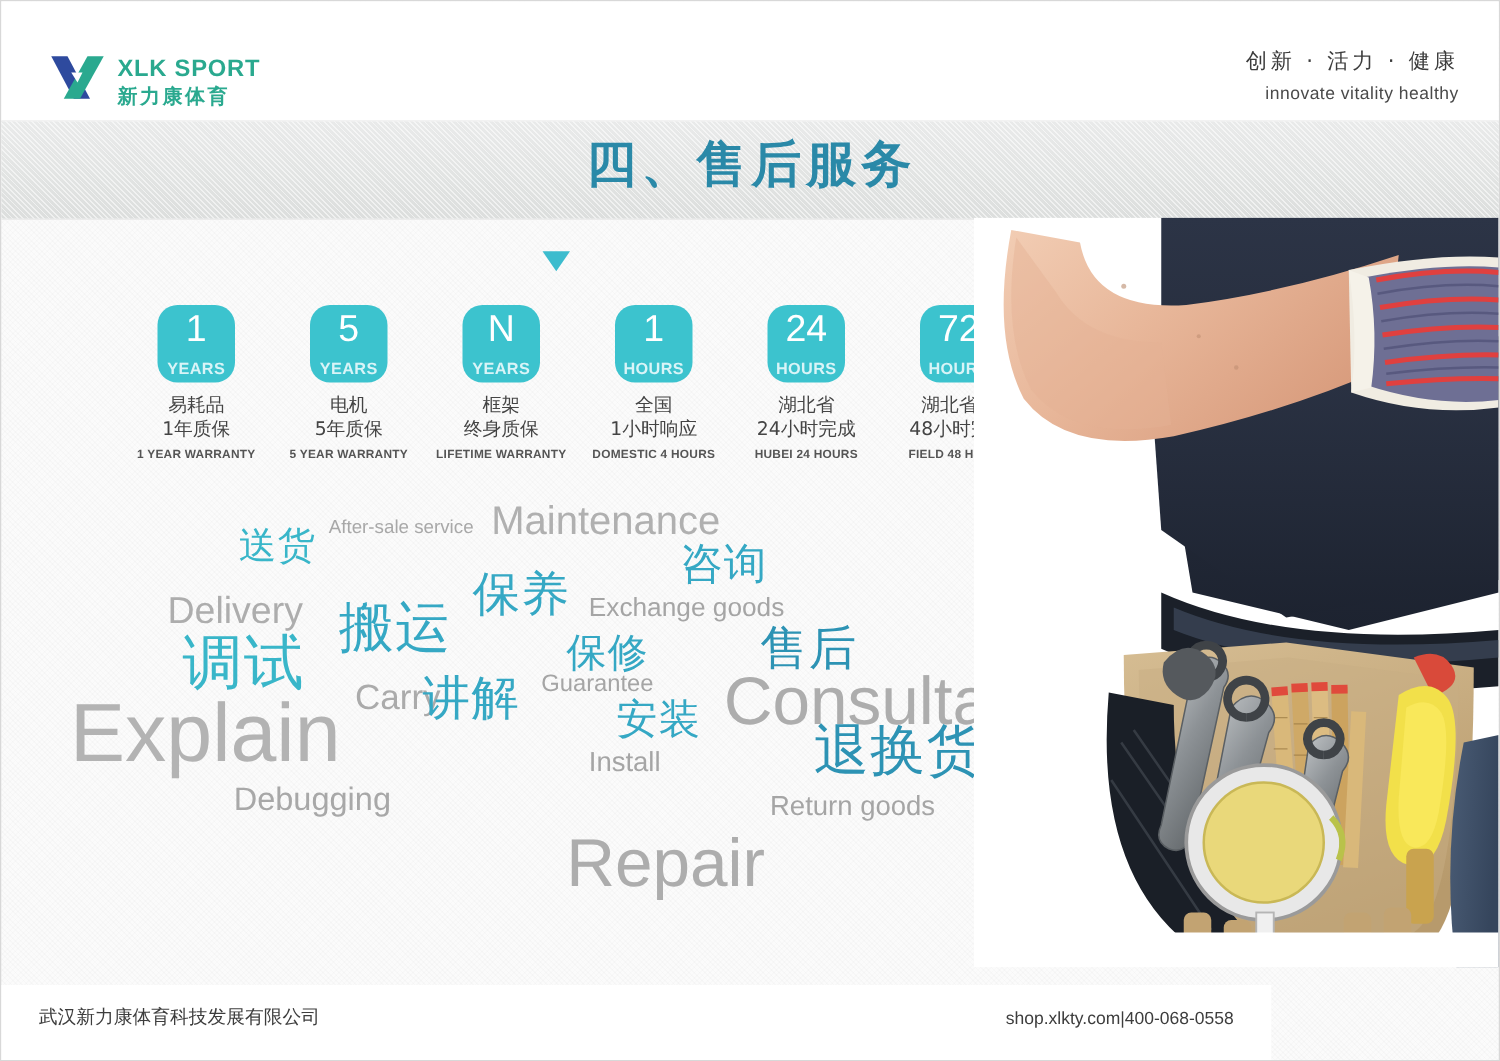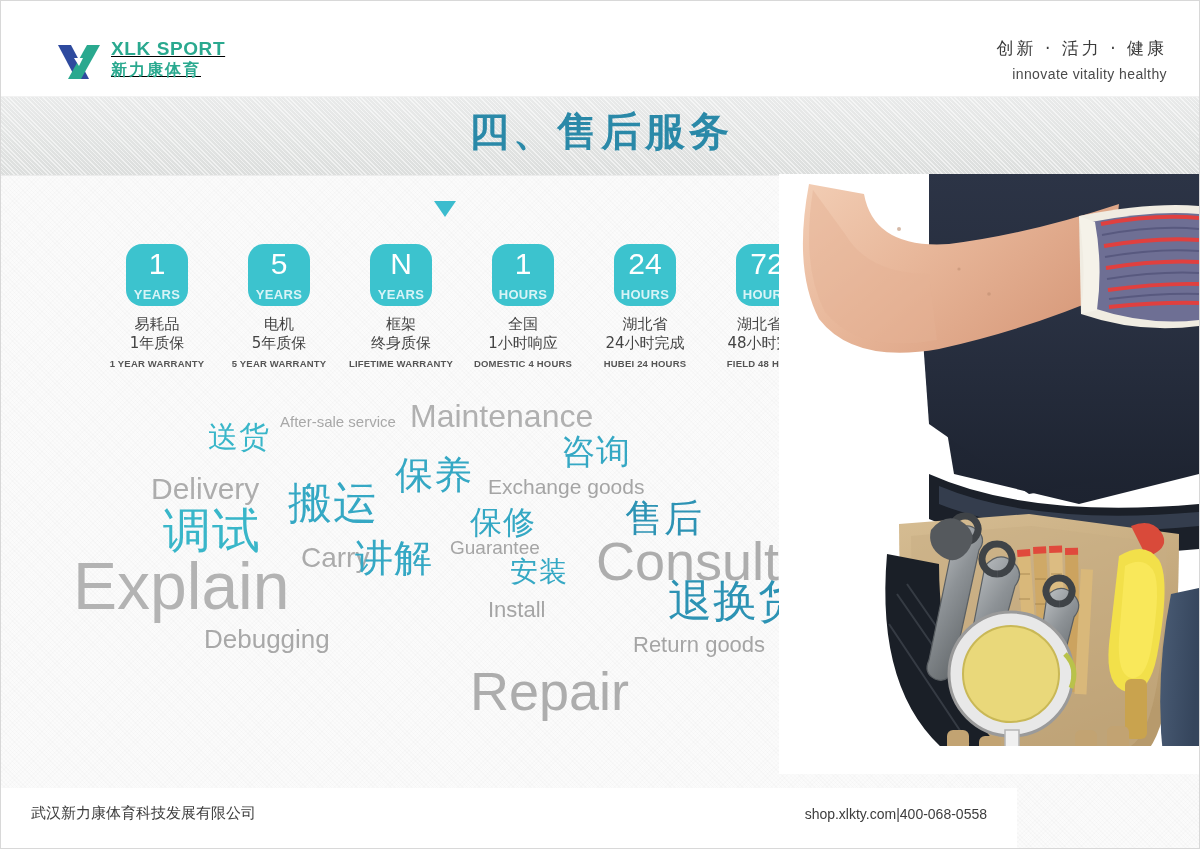--- a/index.html
+++ b/index.html
@@ -12,21 +12,21 @@
     position:relative;width:1200px;height:849px;overflow:hidden;
     background:
       repeating-linear-gradient(45deg, rgba(0,0,0,0.016) 0 1px, rgba(0,0,0,0) 1px 3px),
       repeating-linear-gradient(-45deg, rgba(0,0,0,0.013) 0 1px, rgba(0,0,0,0) 1px 3px),
       #fbfbfb;
     border:1px solid #d8d8d8;box-sizing:border-box;
   }
 
   
   #header{position:absolute;left:0;top:0;width:1200px;height:95px;background:#ffffff;}
-  #logo{position:absolute;left:55px;top:38px;display:flex;align-items:flex-start;gap:9px;text-decoration:underline;}
+  #logo{position:absolute;left:38px;top:38px;display:flex;align-items:flex-end;gap:9px;}
   .logo-mark{position:relative;width:46px;height:46px;flex:0 0 46px;}
   .logo-txt{display:flex;flex-direction:column;line-height:1;}
   .logo-en{font-size:19px;font-weight:bold;letter-spacing:.6px;color:#2aa98f;
            font-family:"Liberation Sans",sans-serif;}
   .logo-cn{font-size:16px;font-weight:bold;letter-spacing:2px;color:#2aa98f;margin-top:4px;
            font-family:"DejaVu Sans",sans-serif;}
   #tagline{position:absolute;right:34px;top:36px;text-align:right;}
   .tag-cn{font-size:17px;color:#3c3c3c;letter-spacing:3px;font-family:"DejaVu Sans",sans-serif;
           white-space:nowrap;}
   .tag-en{font-size:14px;color:#4a4a4a;letter-spacing:.4px;margin-top:6px;white-space:nowrap;}
@@ -52,21 +52,21 @@
   .chip-num{position:absolute;left:0;right:0;top:3px;color:#ffffff;font-weight:300;
     font-size:30px;line-height:34px;font-family:"Liberation Sans",sans-serif;}
   .chip-unit{position:absolute;left:0;right:0;bottom:4px;color:#d9f4f7;font-size:13px;
     font-weight:bold;letter-spacing:.3px;line-height:14px;}
   .badge-cn{margin-top:9px;font-size:15px;color:#444;line-height:19px;
     font-family:"DejaVu Sans",sans-serif;white-space:nowrap;}
   .badge-en{margin-top:5px;font-size:9.5px;color:#555;font-weight:bold;letter-spacing:.2px;
     white-space:nowrap;}
 
   
-  #cloud{position:absolute;left:17px;top:385px;width:840px;height:340px;text-align:right;}
+  #cloud{position:absolute;left:0;top:385px;width:840px;height:340px;text-align:right;}
   .w{position:absolute;white-space:nowrap;line-height:1;}
   .cn{font-family:"DejaVu Sans",sans-serif;}
   .en{font-family:"Liberation Sans",sans-serif;font-weight:300;}
 
   
   #photo{position:absolute;right:0;top:173px;width:420px;height:600px;overflow:hidden;}
   #photo svg{display:block;}
 
   
   #footer{position:absolute;left:0;bottom:0;width:1016px;height:60px;background:#ffffff;}
@@ -183,21 +183,21 @@
       <div class="w cn" style="left: 377px; top: 70px; font-size: 38px; color: rgb(53, 168, 196); letter-spacing: 1px;">保养</div>
       <div class="w en" style="left: 470px; top: 90px; font-size: 21px; color: rgb(165, 165, 165);">Exchange goods</div>
       <div class="w cn" style="left: 270px; top: 95px; font-size: 44px; color: rgb(53, 168, 196); letter-spacing: 1px;">搬运</div>
       <div class="w cn" style="left: 452px; top: 120px; font-size: 32px; color: rgb(53, 168, 196); letter-spacing: 1px;">保修</div>
       <div class="w cn" style="left: 607px; top: 113px; font-size: 38px; color: rgb(45, 147, 180); letter-spacing: 1px;">售后</div>
       <div class="w cn" style="left: 145px; top: 120px; font-size: 48px; color: rgb(57, 182, 201); letter-spacing: 1px;">调试</div>
       <div class="w en" style="left: 410px; top: 152px; font-size: 19px; color: rgb(165, 165, 165); padding-left: 22px;">Guarantee</div>
       <div class="w en" style="left: 283px; top: 158px; font-size: 28px; color: rgb(171, 171, 171);">Carry</div>
       <div class="w cn" style="left: 337px; top: 153px; font-size: 38px; color: rgb(53, 168, 196); letter-spacing: 1px;">讲解</div>
       <div class="w en" style="left: 578px; top: 148px; font-size: 54px; color: rgb(173, 173, 173);">Consultation</div>
-      <div class="w cn" style="left: 492px; top: 172px; font-size: 28px; color: rgb(53, 168, 196); letter-spacing: 1px;">安装</div>
+      <div class="w cn" style="left: 492px; top: 172px; font-size: 33px; color: rgb(53, 168, 196); letter-spacing: 1px;">安装</div>
       <div class="w en" style="left: 55px; top: 167px; font-size: 66px; color: rgb(179, 179, 179);">Explain</div>
       <div class="w cn" style="left: 650px; top: 193px; font-size: 44px; color: rgb(45, 147, 180); letter-spacing: 1px;">退换货</div>
       <div class="w en" style="left: 470px; top: 213px; font-size: 22px; color: rgb(165, 165, 165);">Install</div>
       <div class="w en" style="left: 186px; top: 240px; font-size: 26px; color: rgb(168, 168, 168);">Debugging</div>
       <div class="w en" style="left: 615px; top: 248px; font-size: 22px; color: rgb(165, 165, 165);">Return goods</div>
       <div class="w en" style="left: 452px; top: 278px; font-size: 54px; color: rgb(173, 173, 173);">Repair</div>
     </div>
 
   <div id="photo">
     <svg width="420" height="600" viewBox="0 0 420 600">

